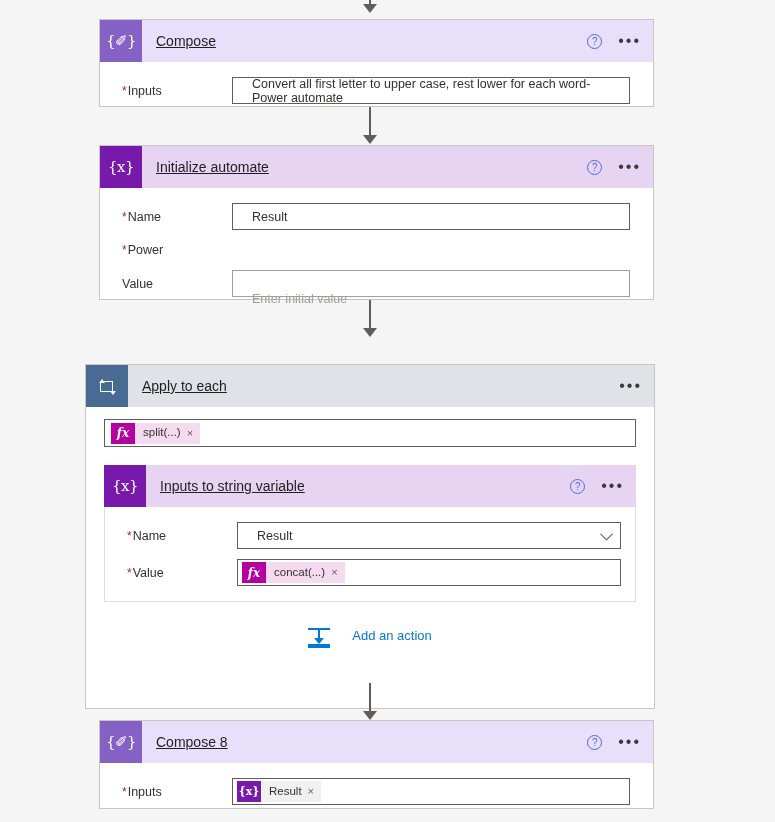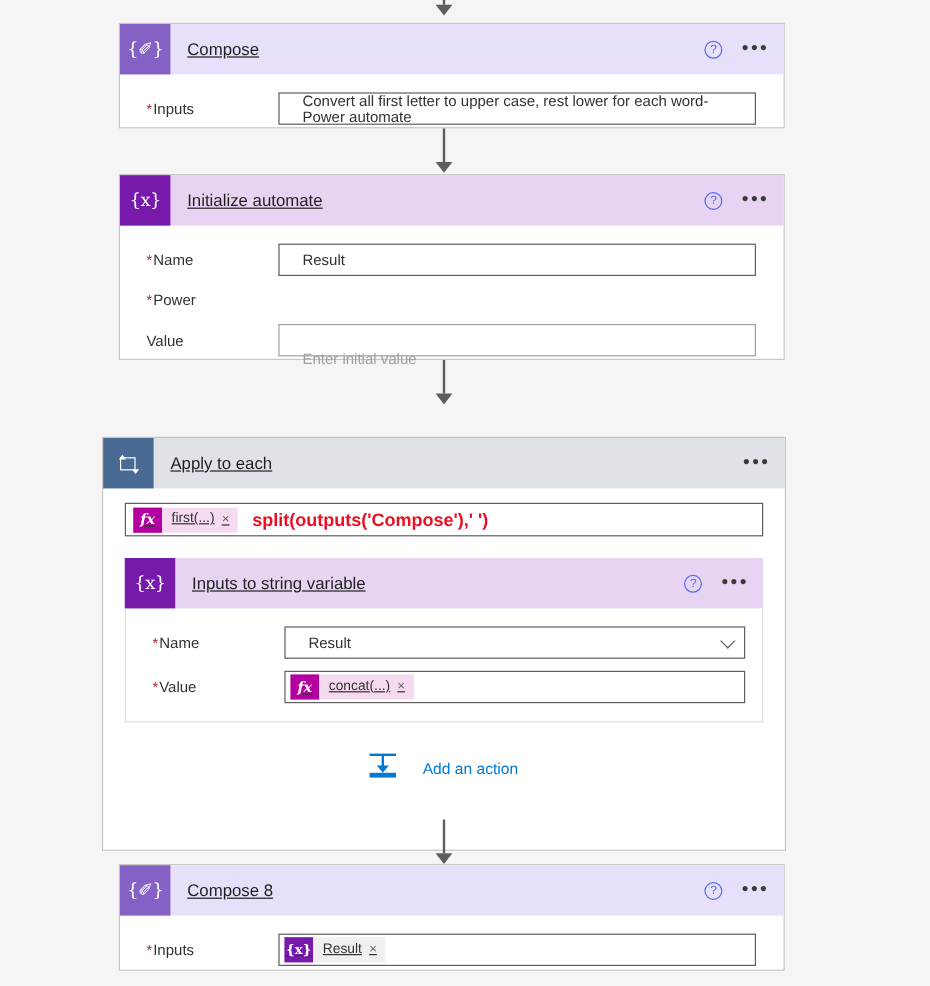--- a/index.html
+++ b/index.html
@@ -147,21 +147,20 @@
     transform: translateY(-70%) rotate(45deg);
   }
 
   
   .token {
     display: inline-flex;
     align-items: center;
     height: 21px;
     font-size: 11.5px;
     line-height: 1;
-    text-decoration: underline;
   }
   .token-badge {
     width: 24px;
     height: 21px;
     display: flex;
     align-items: center;
     justify-content: center;
     color: #ffffff;
     font-family: "DejaVu Serif", serif;
     font-style: italic;
@@ -231,21 +230,21 @@
     color: #323130;
     padding: 4px 7px;
     white-space: nowrap;
     font-family: "Liberation Sans", sans-serif;
     z-index: 50;
   }
 
   
   .add-action {
     display: flex;
-    align-items: flex-end;
+    align-items: flex-start;
     justify-content: center;
     gap: 22px;
     margin-top: 26px;
     padding-bottom: 4px;
   }
   .add-action-label {
     color: #0078d4;
     font-size: 13px;
     font-family: "Liberation Sans", sans-serif;
     cursor: pointer;
@@ -392,25 +391,24 @@
       <div class="hdr-actions">
         <div class="ellipsis">•••</div>
       </div>
     </div>
 
     <div class="loop-body">
       <div class="select-box">
         <span class="token">
           <span class="token-badge fx">fx</span>
           <span class="token-body pinkish">
-            <span>first(...)</span>
+            <span>split(...)</span>
             <span class="token-x">×</span>
           </span>
         </span>
-        <span class="annotation">split(outputs('Compose'),' ')</span>
       </div>
 
       <div class="inner-card">
         <div class="card-header hdr-variable">
           <div class="icon-tile tile-variable">
             <span class="tile-glyph">{x}</span>
           </div>
           <div class="card-title">Inputs to string variable</div>
           <div class="hdr-actions">
             <div class="help-icon">?</div>

